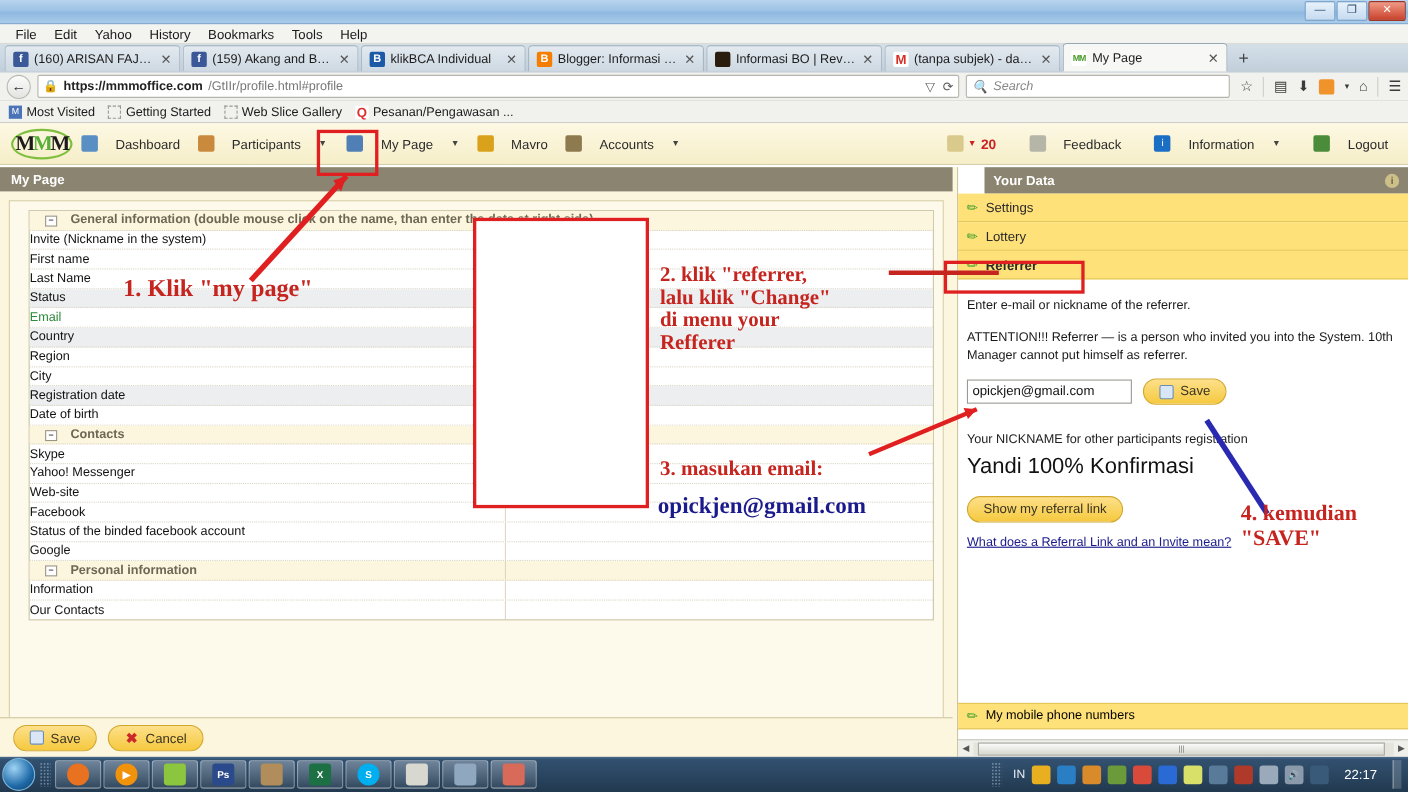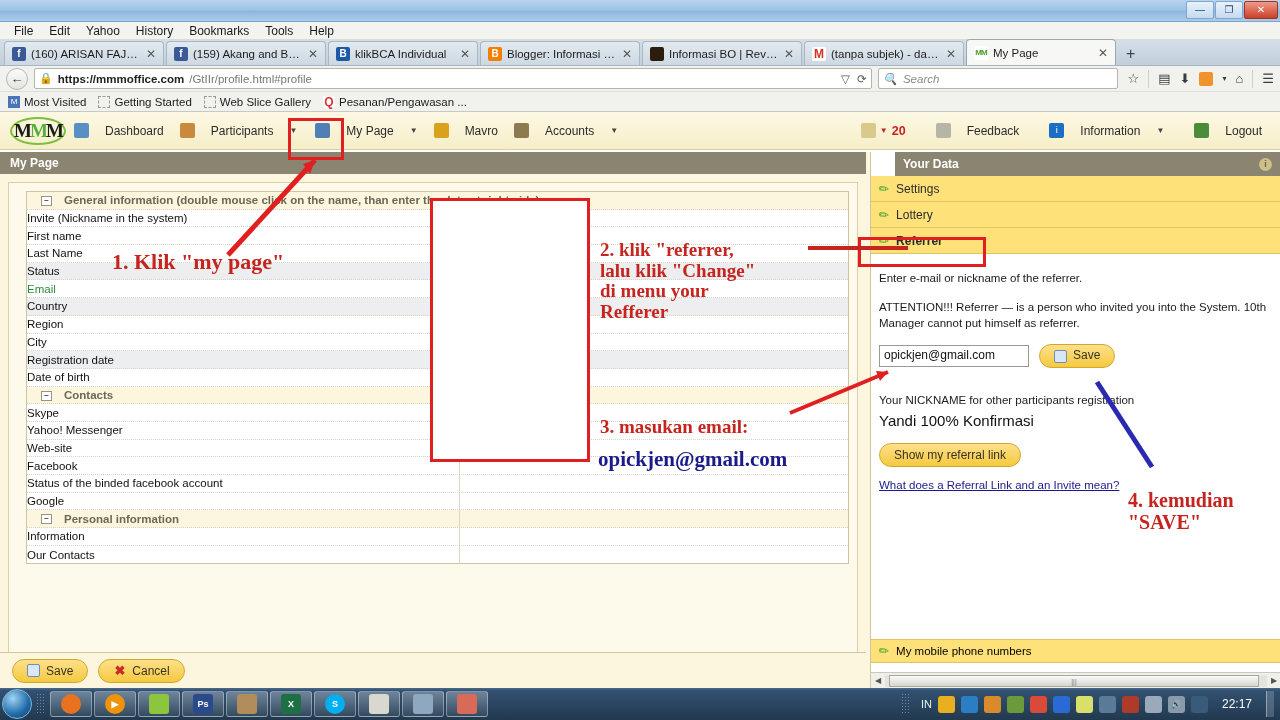--- a/index.html
+++ b/index.html
@@ -211,21 +211,21 @@
   }
   .pencil { color:#3fa02c; font-size:12px; transform: rotate(-40deg); display:inline-block; }
   .rp-body { padding:16px 8px 0 8px; font-size:11.5px; color:#1a1a1a; line-height:1.45; }
   .rp-body p { margin: 0 0 12px 0; }
   .ref-row { display:flex; align-items:center; gap:10px; margin: 6px 0 0 0; }
   .ref-input {
     width:150px; height:22px; border:1px solid #9a9a94; background:#fff;
     font-size:12px; padding:0 4px; display:flex; align-items:center; color:#111;
   }
   .nick-label { margin-top:24px; font-size:11.5px; color:#222; }
-  .nick-value { font-size:15px; color:#111; margin-top:1px; }
+  .nick-value { font-size:20px; color:#111; margin-top:1px; }
   .rp-link { display:block; margin-top:10px; font-size:11.5px; color:#1a1a8c;
              text-decoration:underline; }
   .mobile-item {
     position:absolute; left:0; bottom:25px; width:410px; height:24px;
     background:#ffe17a; border-top:1px solid #e0c65c; border-bottom:1px solid #e0c65c;
     display:flex; align-items:center; gap:7px; padding-left:8px; font-size:11.5px;
   }
   .hscroll {
     position:absolute; left:0; bottom:0; width:410px; height:16px;
     background:#f0f0ea; border-top:1px solid #c8c8c0;
@@ -238,21 +238,21 @@
               border:1px solid #a9a9a2; text-align:center; font-size:7px; color:#777; line-height:12px;}
 
   
   .anno { position:absolute; font-family:"Liberation Serif", serif; font-weight:bold;
           color:#c5241f; pointer-events:none; white-space:pre-line; }
   .anno-1 { left:112px; top:249px; font-size:22px; }
   .anno-2 { left:600px; top:240px; font-size:19px; line-height:1.08; }
   .anno-3 { left:600px; top:416px; font-size:19px; }
   .anno-3b { left:598px; top:447px; font-size:21px; color:#1a1a8c;
              font-family:"Liberation Serif", serif; font-weight:bold; }
-  .anno-4 { left:1128px; top:490px; font-size:20px; line-height:1.08; text-align:left;}
+  .anno-4 { left:1128px; top:457px; font-size:20px; line-height:1.08; text-align:left;}
 
   .redbox { position:absolute; border:3px solid #e02020; pointer-events:none; }
   .redbox-white { background:#fff; }
   svg.overlay { position:absolute; left:0; top:0; width:1280px; height:720px; pointer-events:none; }
 
   
   .taskbar {
     position:absolute; left:0; bottom:0; width:1280px; height:32px;
     background: linear-gradient(to bottom,#4d6b8a 0%,#32506f 8%,#2a4661 50%,#22394f 100%);
     display:flex; align-items:center; padding-left:2px;

